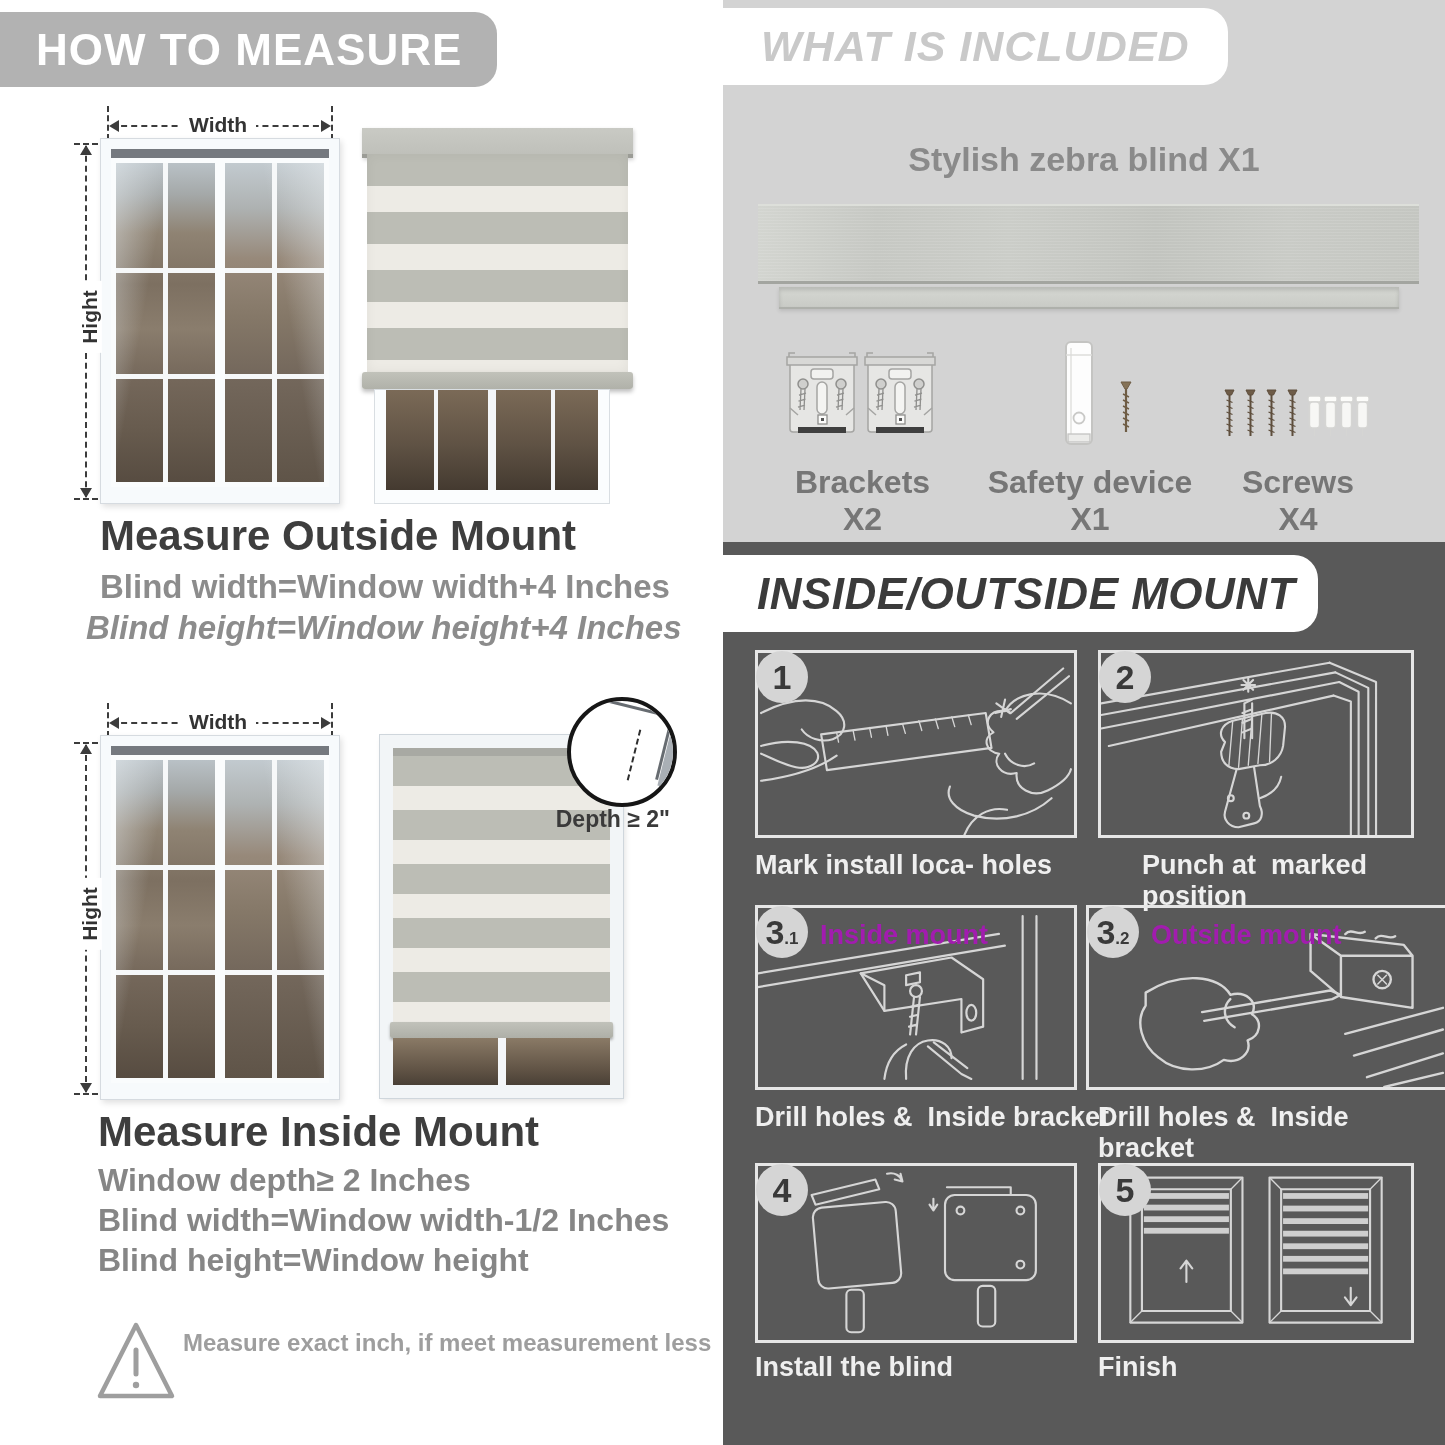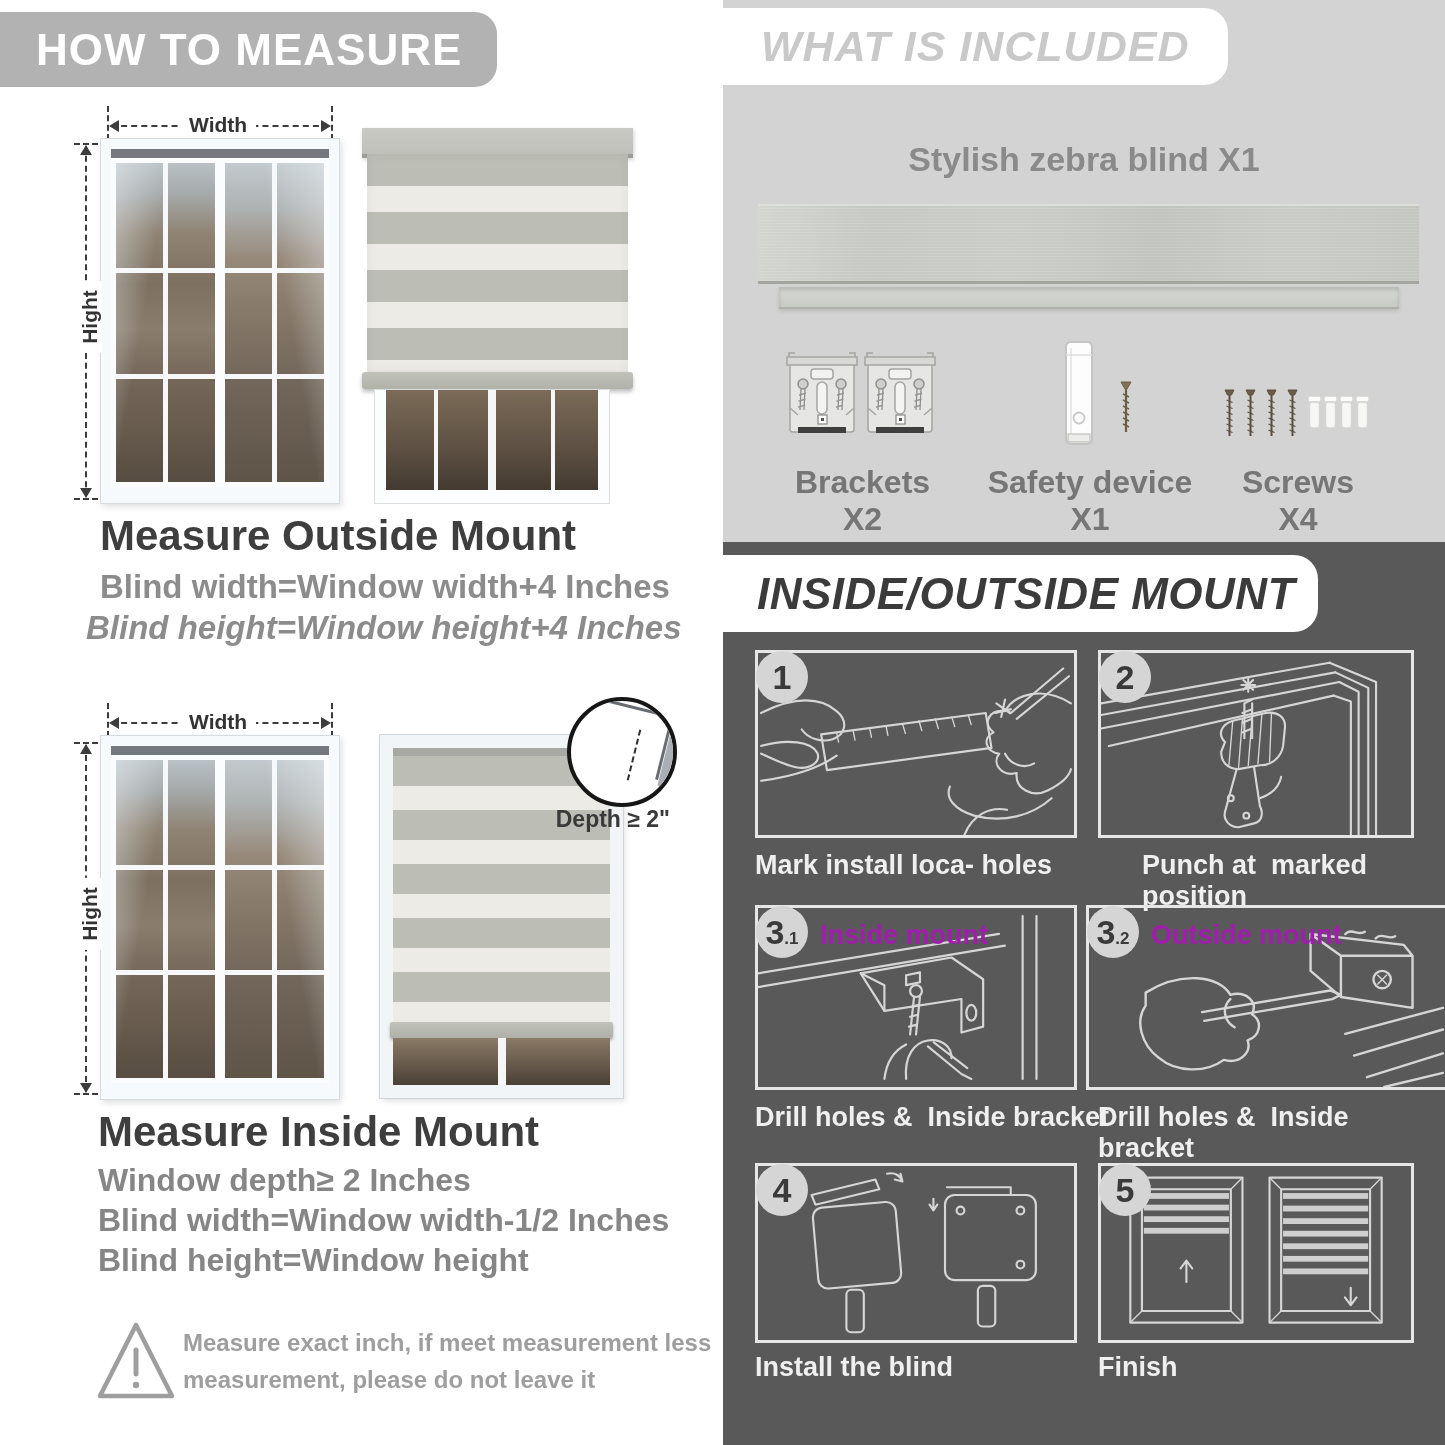--- a/index.html
+++ b/index.html
@@ -212,21 +212,20 @@
 
 <div class="abs tri-wrap" style="left:95px;top:1318px;width:82px;height:86px;">
   <svg viewBox="0 0 82 86" width="82" height="86">
     <polygon points="41,7 77,78 5,78" fill="none" stroke="#9e9e9e" stroke-width="4.5" stroke-linejoin="round"></polygon>
     <line x1="41" y1="32" x2="41" y2="56" stroke="#9e9e9e" stroke-width="5" stroke-linecap="round"></line>
     <circle cx="41" cy="67" r="3.2" fill="#9e9e9e"></circle>
   </svg>
 </div>
 <div class="abs" style="left:183px;top:1324px;">
   <div class="warn-line">Measure exact inch, if meet measurement less</div>
-  <div class="warn-line">measurement, please do not leave it</div>
 </div>
 
 <div class="abs gray-block"></div>
 <div class="abs pill pill-included">WHAT IS INCLUDED</div>
 <div class="abs stylish">Stylish zebra blind X1</div>
 <div class="abs railA"></div>
 <div class="abs railB"></div>
 
 <div class="abs" style="left:785px;top:348px;width:74px;height:95px;">
   <svg viewBox="0 0 74 95" width="74" height="95">

